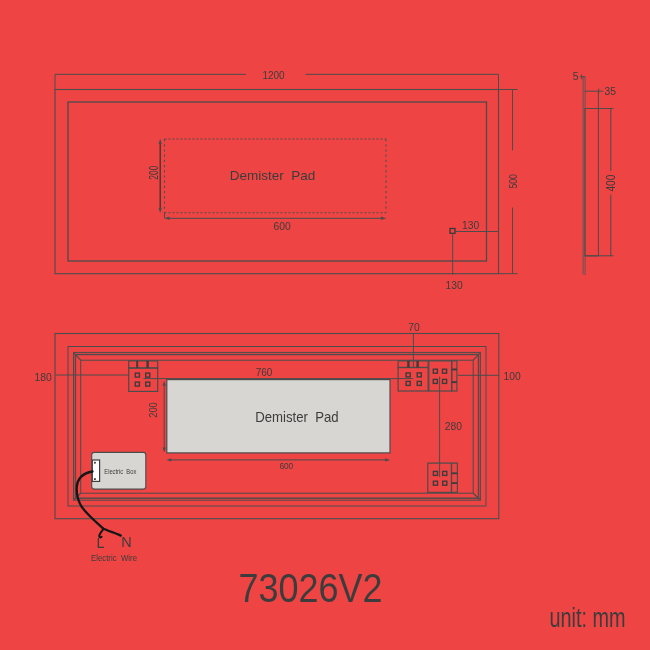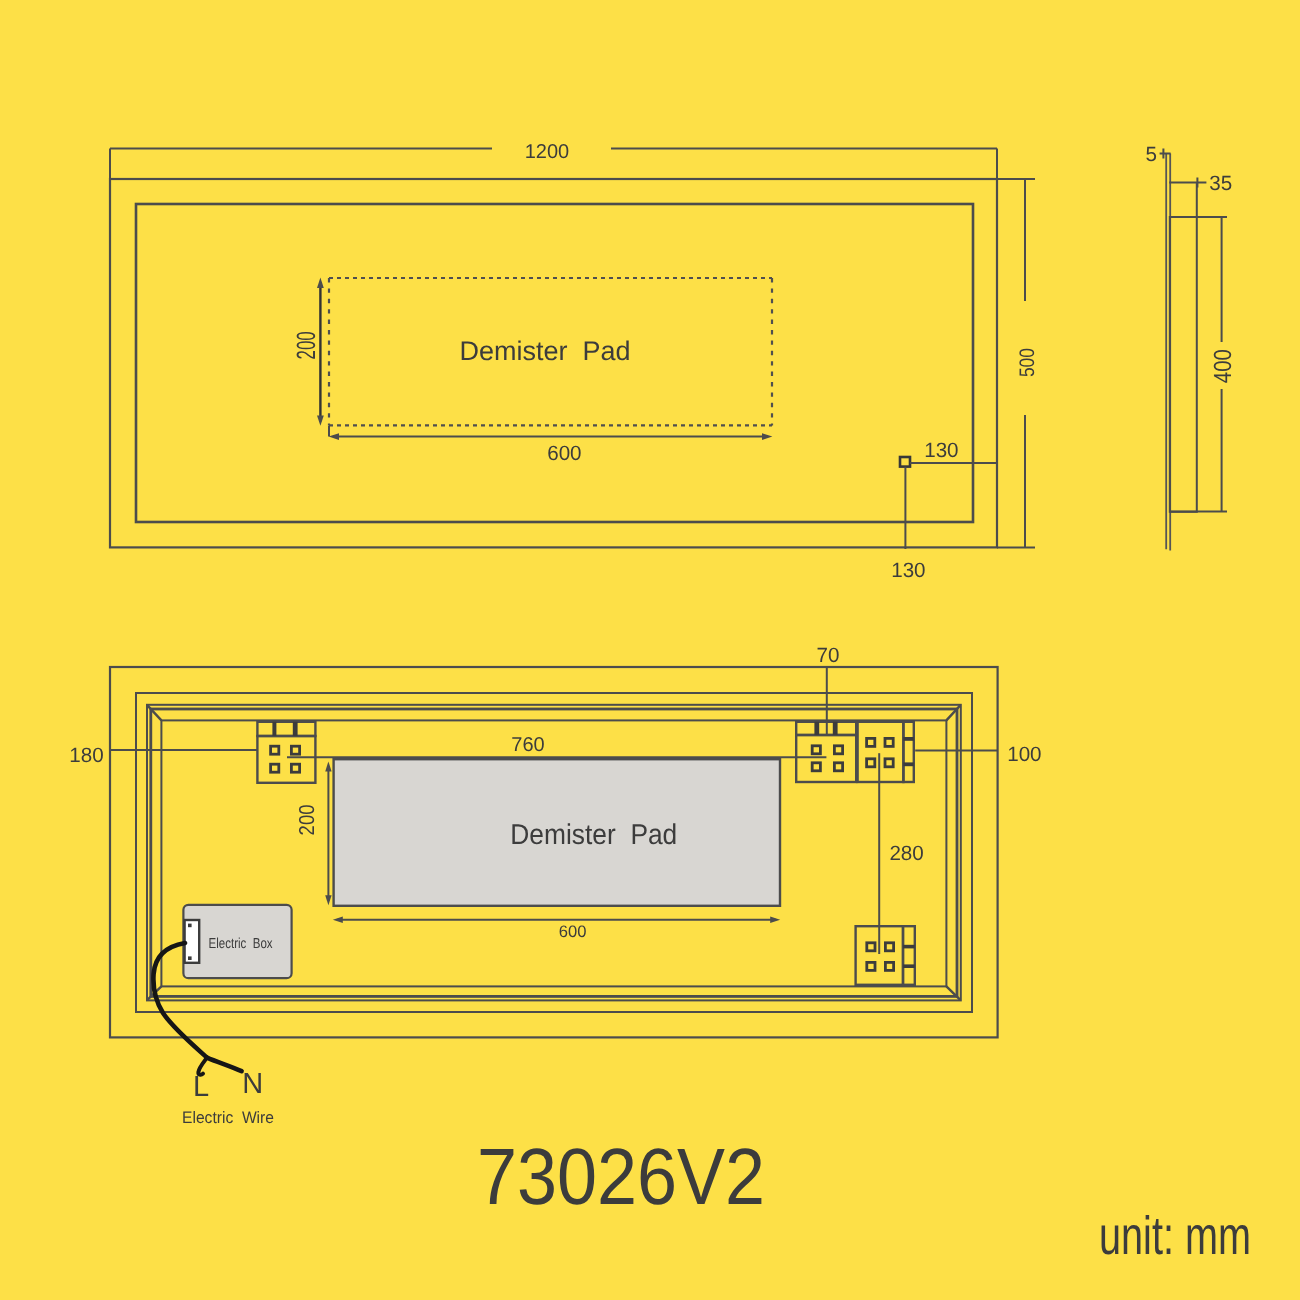--- a/index.html
+++ b/index.html
@@ -1,16 +1,16 @@
 <!DOCTYPE html>
 <html><head>
 <meta charset="utf-8">
 <style>
   html,body{margin:0;padding:0;background:#ffffff;}
-  .page{position:relative;width:650px;height:650px;background:#fde047;overflow:hidden;}
+  .page{position:relative;width:650px;height:650px;background:#ef4444;overflow:hidden;}
   svg text{font-family:"Liberation Sans",sans-serif;fill:#3c3c3c;}
 </style>
 </head>
 <body>
 <div class="page">
 <svg width="650" height="650" viewBox="0 0 650 650" fill="none" stroke-linecap="butt">
 
 <rect x="55" y="89.5" width="443.5" height="184.2" stroke="#4c4c4c" stroke-width="1.1"></rect>
 
 <rect x="68" y="102" width="418.5" height="159" stroke="#4c4c4c" stroke-width="1.3"></rect>

